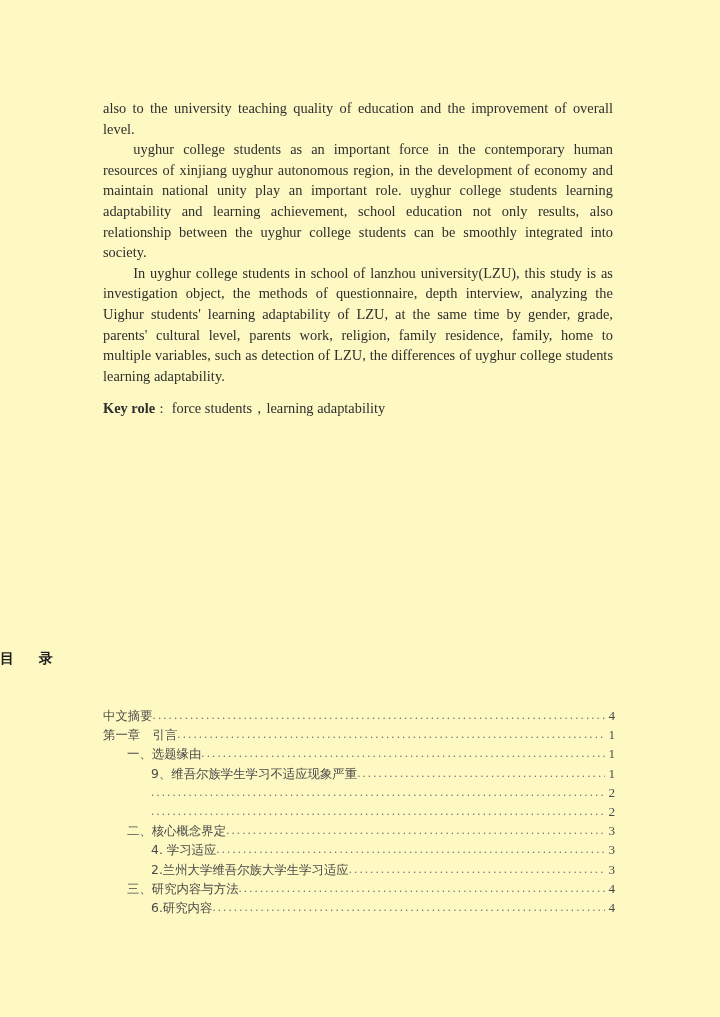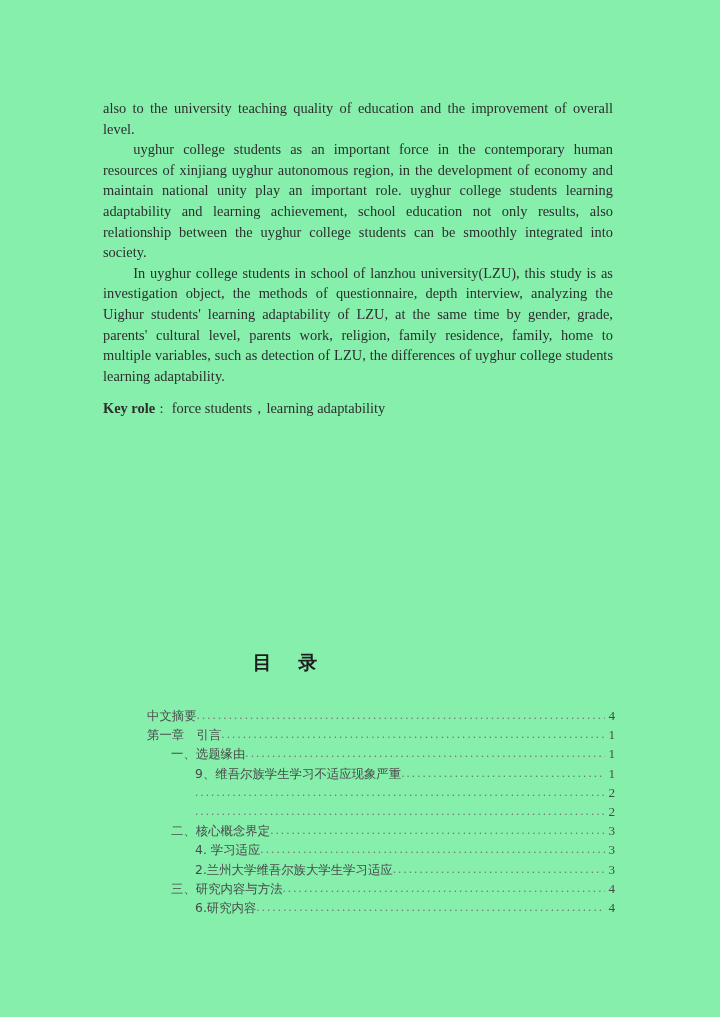--- a/index.html
+++ b/index.html
@@ -16,21 +16,21 @@
     color: #2b2b2b;
     position: relative;
   }
 
   .page {
     position: absolute;
     left: 0;
     top: 0;
     width: 720px;
     height: 1017px;
-    background: #86efac;
+    background: #fef9c3;
   }
 
   
   .body-block {
     position: absolute;
     left: 103px;
     top: 98px;
     width: 510px;
   }
 
@@ -70,45 +70,43 @@
   .keywords .kw-value {
     font-family: "Liberation Serif", "DejaVu Serif", serif;
   }
 
   
   .toc-title {
     position: absolute;
     left: 0;
     top: 650px;
     width: 580px;
-    text-align: center;
     font-family: "DejaVu Sans", "Liberation Sans", sans-serif;
     font-weight: bold;
-    font-size: 19px;
+    font-size: 14px;
     letter-spacing: 10px;
     color: #1d1d1d;
   }
 
   
   .toc {
     position: absolute;
     left: 103px;
     top: 706px;
     width: 512px;
   }
 
   .toc-row {
     display: flex;
     align-items: center;
     font-size: 13.2px;
     line-height: 19.2px;
     color: #4a4a4a;
     white-space: nowrap;
     overflow: hidden;
-    margin-left: 44px;
   }
   .toc-row .toc-label {
     font-family: "DejaVu Sans", "Liberation Sans", sans-serif;
     font-size: 12.4px;
     color: #4a4a4a;
     flex: 0 0 auto;
   }
   .toc-row .toc-dots {
     flex: 1 1 auto;
     overflow: hidden;

